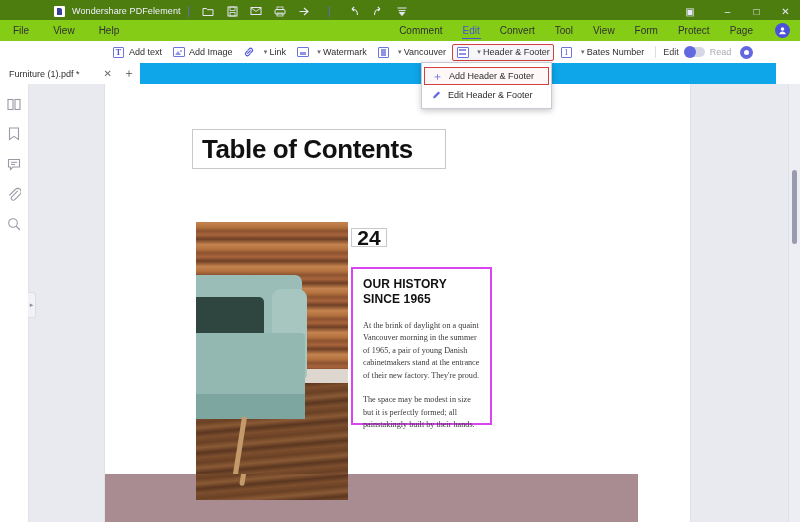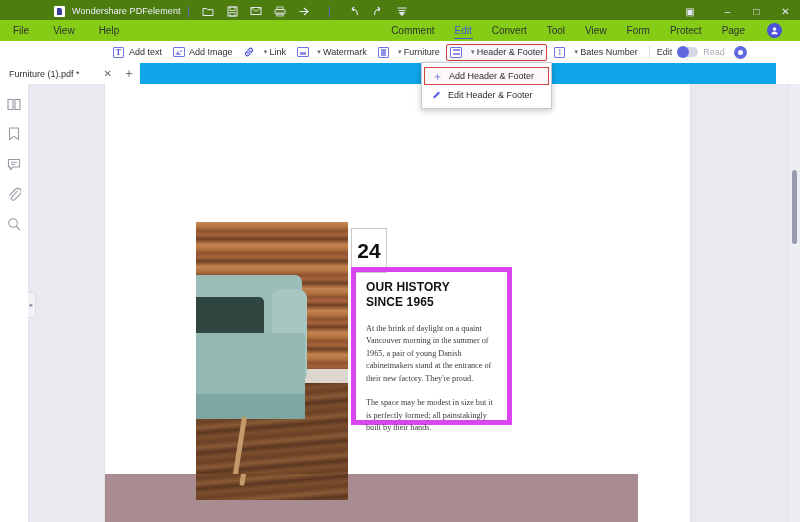--- a/index.html
+++ b/index.html
@@ -59,21 +59,21 @@
     position: absolute; top: 20px; left: 0; width: 800px; height: 21px;
     background: #84cc16; display: flex; align-items: center;
     font-size: 10px; color: #313131;
   }
   .menu-left { display: flex; align-items: center; }
   .menu-item {
     padding: 0 12px; line-height: 21px; white-space: nowrap;
   }
   .menu-left .menu-item:first-child { padding-left: 13px; }
   .menu-right {
-    margin-left: auto; display: flex; align-items: center; padding-right: 12px;
+    margin-left: auto; display: flex; align-items: center; padding-right: 4px;
   }
   .menu-right .menu-item { padding: 0 10px; }
   .menu-item.active {
     color: #4a51d8; position: relative;
   }
   .menu-item.active::after {
     content: ""; position: absolute; left: 9px; right: 9px; bottom: 2px;
     height: 1px; background: #4a51d8;
   }
   .avatar {
@@ -316,28 +316,28 @@
     position: absolute; left: -6%; top: 62%; width: 78%; height: 9%;
     background: #7ea6a0;
   }
   .ph-leg {
     position: absolute; left: 30%; top: 70%; width: 5px; height: 23%;
     background: #c49a6b; transform: rotate(9deg);
     transform-origin: top center; border-radius: 0 0 3px 3px;
   }
 
   .pagenum-box {
-    position: absolute; left: 246px; top: 144px; width: 36px; height: 45px;
+    position: absolute; left: 246px; top: 144px; width: 36px; height: 19px;
     border: 1px solid #c9c9c9; display: flex;
     align-items: center; justify-content: center;
     font-size: 21px; font-weight: bold; color: #111;
   }
   .text-box {
-    position: absolute; left: 246px; top: 183px; width: 161px; height: 158px;
-    border: 5px solid #d946ef; padding: 8px 10px 0 10px;
+    position: absolute; left: 246px; top: 183px; width: 141px; height: 158px;
+    border: 2px solid #d946ef; padding: 8px 10px 0 10px;
   }
   .tb-heading {
     font-size: 12px; font-weight: bold; color: #111; line-height: 1.28;
     letter-spacing: .1px;
   }
   .tb-para {
     font-family: "Liberation Serif", serif;
     font-size: 8.2px; line-height: 1.52; color: #3a3a3a;
     margin-top: 12px;
   }
@@ -494,21 +494,21 @@
       </span>
       <span class="caret">▾</span>
       <span>Watermark</span>
     </div>
 
     <div class="tool">
       <span class="ticon">
         <span class="g-bg"></span>
       </span>
       <span class="caret">▾</span>
-      <span>Furniture</span>
+      <span>Vancouver</span>
     </div>
 
     <div class="tool highlight">
       <span class="ticon">
         <span class="g-hf"></span>
       </span>
       <span class="caret">▾</span>
       <span>Header &amp; Footer</span>
     </div>
 
@@ -584,20 +584,21 @@
           <path d="M9.3 9.3l3.2 3.2" stroke="#9a9aa6" stroke-width="1.2" stroke-linecap="round"></path>
         </svg>
     </div>
   </div>
   <div class="rail-divider"></div>
   <div class="collapse-handle">▸</div>
 
   <div class="workspace">
     <div class="page">
 
+      <div class="doc-title">Table of Contents</div>
 
       <div class="sofa-photo">
         <div class="ph-wall"></div>
         <div class="ph-floor"></div>
         <div class="ph-baseboard"></div>
         <div class="ph-sofa-back"></div>
         <div class="ph-cushion"></div>
         <div class="ph-sofa-arm"></div>
         <div class="ph-sofa-seat"></div>
         <div class="ph-sofa-base"></div>

